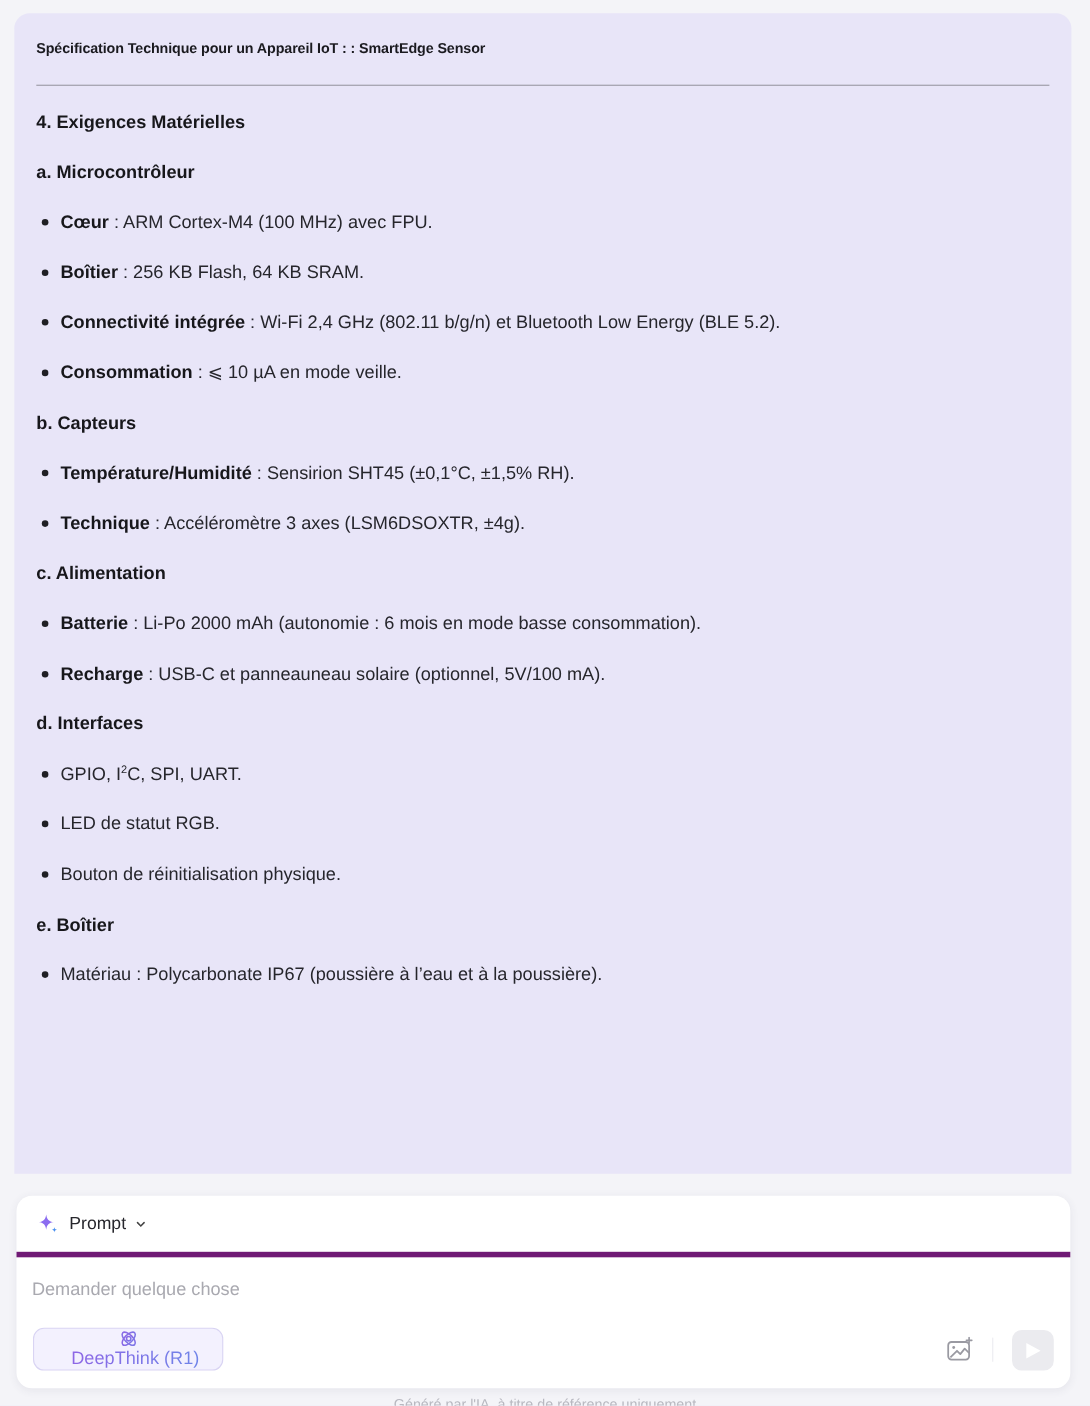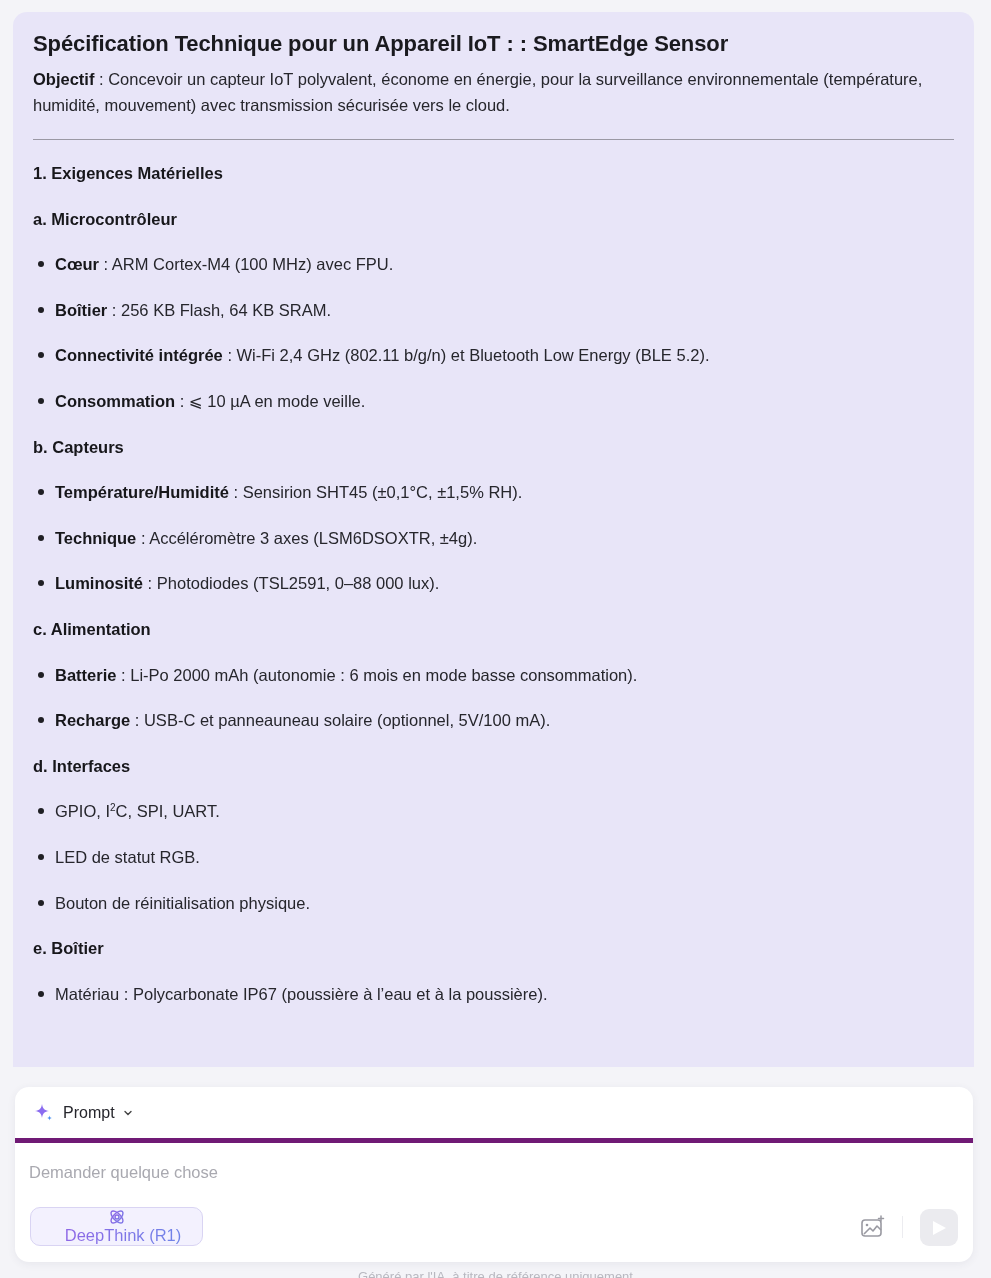--- a/index.html
+++ b/index.html
@@ -14,21 +14,21 @@
     position: absolute; left: 0; top: 0; width: 991px; height: 1067px;
     overflow: hidden;
   }
   .message-card {
     position: absolute; left: 13px; top: 12px; width: 961px; height: 1100px;
     background: #e8e5f8;
     border-radius: 14px;
     padding: 20px 20px 0 20px;
   }
   .doc-title {
-    font-size: 22px; font-weight: bold; line-height: 24px;
+    font-size: 13px; font-weight: bold; line-height: 24px;
     color: #1a1a1f; margin-bottom: 10px; letter-spacing: -0.1px;
   }
   .para {
     font-size: 16.5px; line-height: 26px; color: #26262c;
   }
   .para b { font-weight: bold; color: #17171b; }
   .hr {
     height: 1px; background: #9a98a4; margin: 21px 0 20px 0; width: 921px;
   }
   .row {
@@ -86,35 +86,33 @@
     position: absolute; left: 0; top: 1269px; width: 991px; text-align: center;
     font-size: 13px; color: #b8b8c0;
   }
 </style>
 </head>
 <body>
 
 <div class="scroll-area">
   <div class="message-card">
     <div class="doc-title">Spécification Technique pour un Appareil IoT : : SmartEdge Sensor</div>
-    <p class="para"><b>Objectif</b><span> : Concevoir un capteur IoT polyvalent, économe en énergie, pour la surveillance environnementale (température, humidité, mouvement) avec transmission sécurisée vers le cloud.</span></p>
     <div class="hr"></div>
 
-    <div class="row h">1. Exigences Matérielles</div>
+    <div class="row h">4. Exigences Matérielles</div>
 
     <div class="row h">a. Microcontrôleur</div>
     <div class="row li"><span class="bullet"></span><b>Cœur</b><span> : ARM Cortex-M4 (100 MHz) avec FPU.</span></div>
     <div class="row li"><span class="bullet"></span><b>Boîtier</b><span> : 256 KB Flash, 64 KB SRAM.</span></div>
     <div class="row li"><span class="bullet"></span><b>Connectivité intégrée</b><span> : Wi-Fi 2,4 GHz (802.11 b/g/n) et Bluetooth Low Energy (BLE 5.2).</span></div>
     <div class="row li"><span class="bullet"></span><b>Consommation</b><span> : ⩽ 10 µA en mode veille.</span></div>
 
     <div class="row h">b. Capteurs</div>
     <div class="row li"><span class="bullet"></span><b>Température/Humidité</b><span> : Sensirion SHT45 (±0,1°C, ±1,5% RH).</span></div>
     <div class="row li"><span class="bullet"></span><b>Technique</b><span> : Accéléromètre 3 axes (LSM6DSOXTR, ±4g).</span></div>
-    <div class="row li"><span class="bullet"></span><b>Luminosité</b><span> : Photodiodes (TSL2591, 0–88 000 lux).</span></div>
 
     <div class="row h">c. Alimentation</div>
     <div class="row li"><span class="bullet"></span><b>Batterie</b><span> : Li-Po 2000 mAh (autonomie : 6 mois en mode basse consommation).</span></div>
     <div class="row li"><span class="bullet"></span><b>Recharge</b><span> : USB-C et panneauneau solaire (optionnel, 5V/100 mA).</span></div>
 
     <div class="row h">d. Interfaces</div>
     <div class="row li"><span class="bullet"></span><span>GPIO, I</span><sup>2</sup><span>C, SPI, UART.</span></div>
     <div class="row li"><span class="bullet"></span><span>LED de statut RGB.</span></div>
     <div class="row li"><span class="bullet"></span><span>Bouton de réinitialisation physique.</span></div>
 

